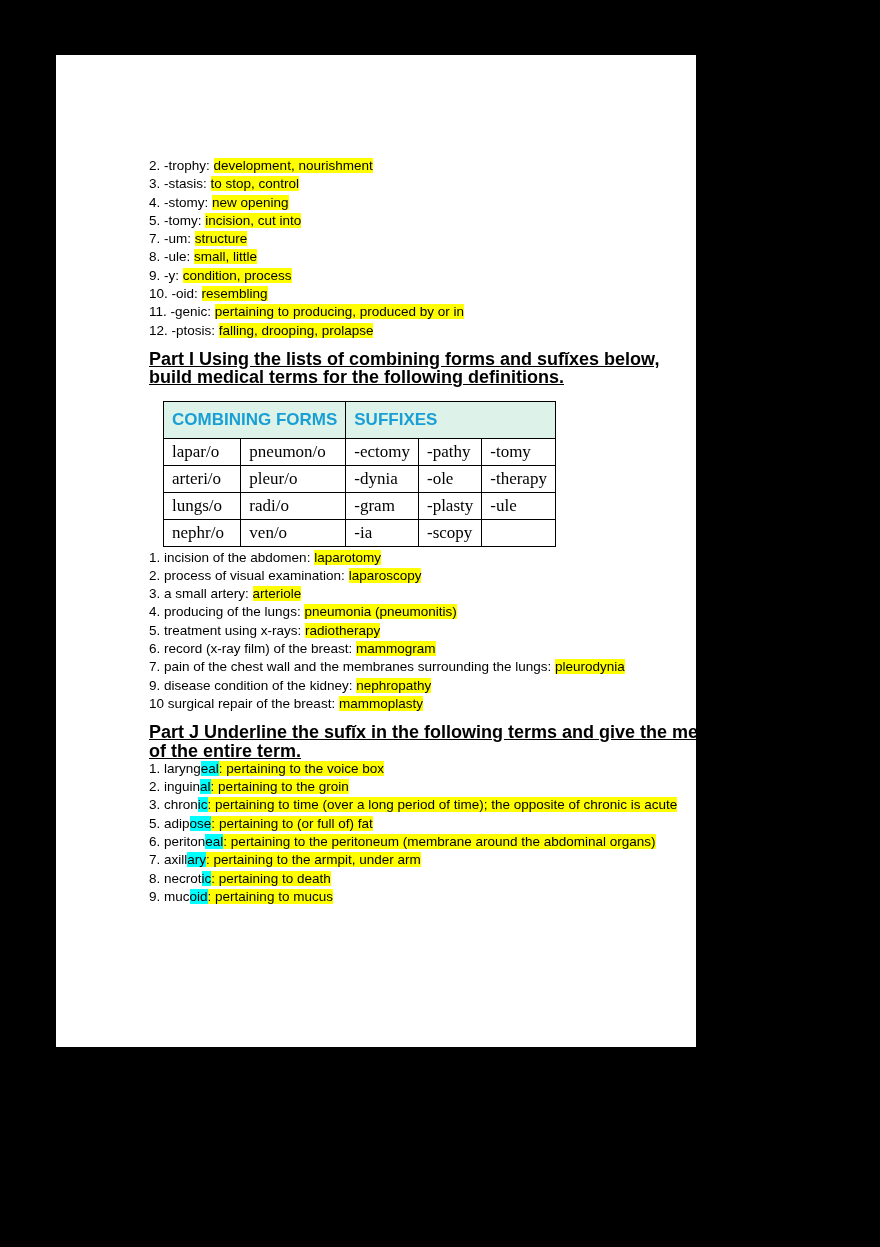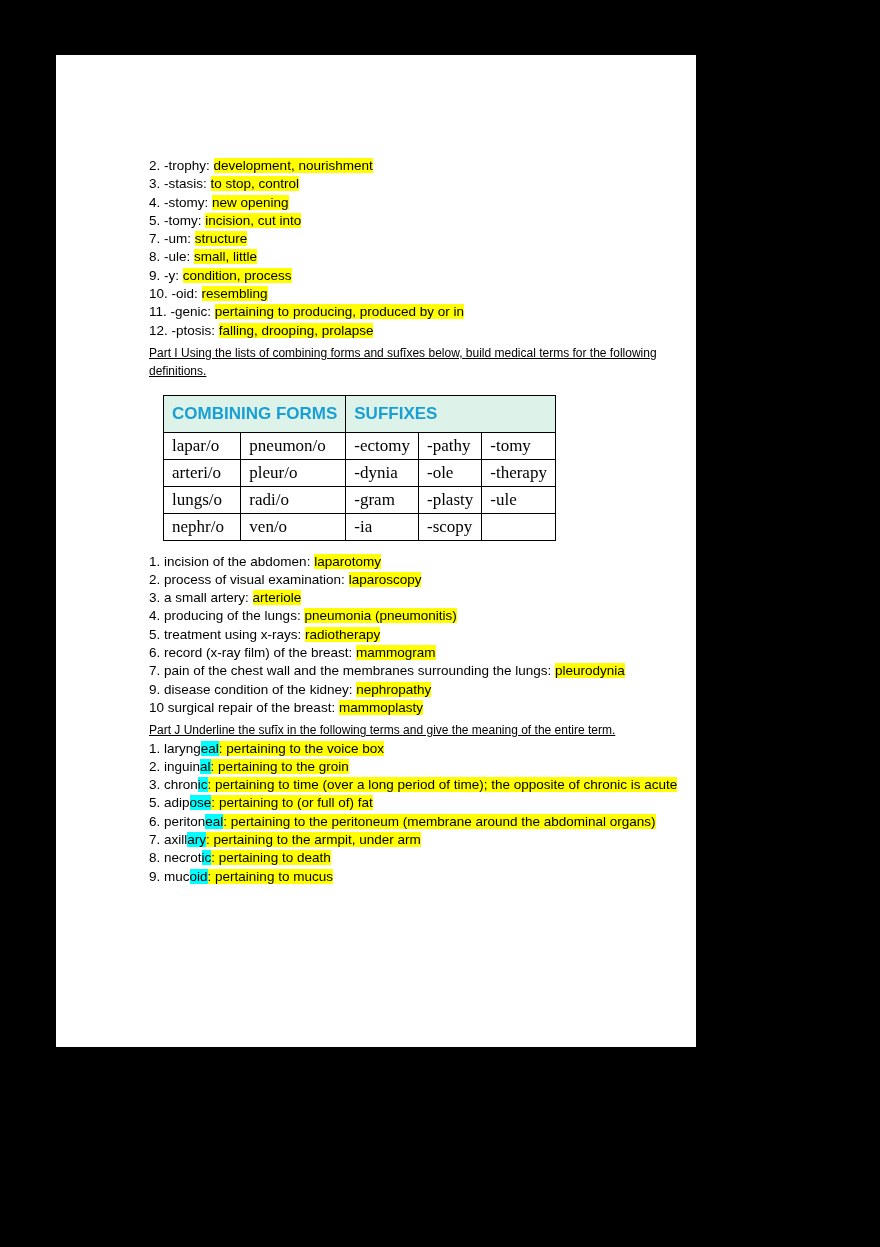--- a/index.html
+++ b/index.html
@@ -33,37 +33,37 @@
     color: #000000;
     white-space: nowrap;
   }
   .hl-y {
     background: #ffff00;
   }
   .hl-c {
     background: #00ffff;
   }
   .heading {
-    font-size: 12px;
+    font-size: 18px;
     line-height: 18.3px;
-    font-weight: normal;
+    font-weight: bold;
     text-decoration: underline;
     color: #000000;
-    margin-top: 4px;
+    margin-top: 10px;
   }
   .heading-wrap {
     white-space: normal;
     width: 545px;
   }
 
   table.terms {
     border-collapse: collapse;
     margin-left: 14px;
     margin-top: 14px;
-    margin-bottom: 12px;
+    margin-bottom: 2px;
     font-family: "Liberation Serif", serif;
   }
   table.terms td, table.terms th {
     border: 1px solid #000000;
     padding: 3px 8px;
     font-size: 17px;
     text-align: left;
     color: #000000;
     background: #ffffff;
     white-space: nowrap;

